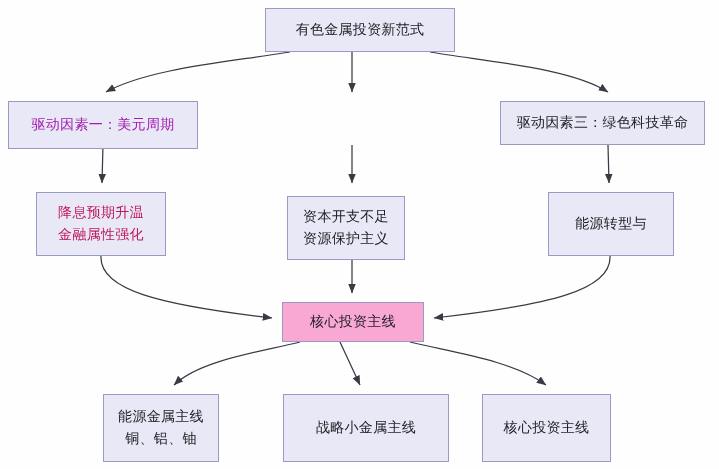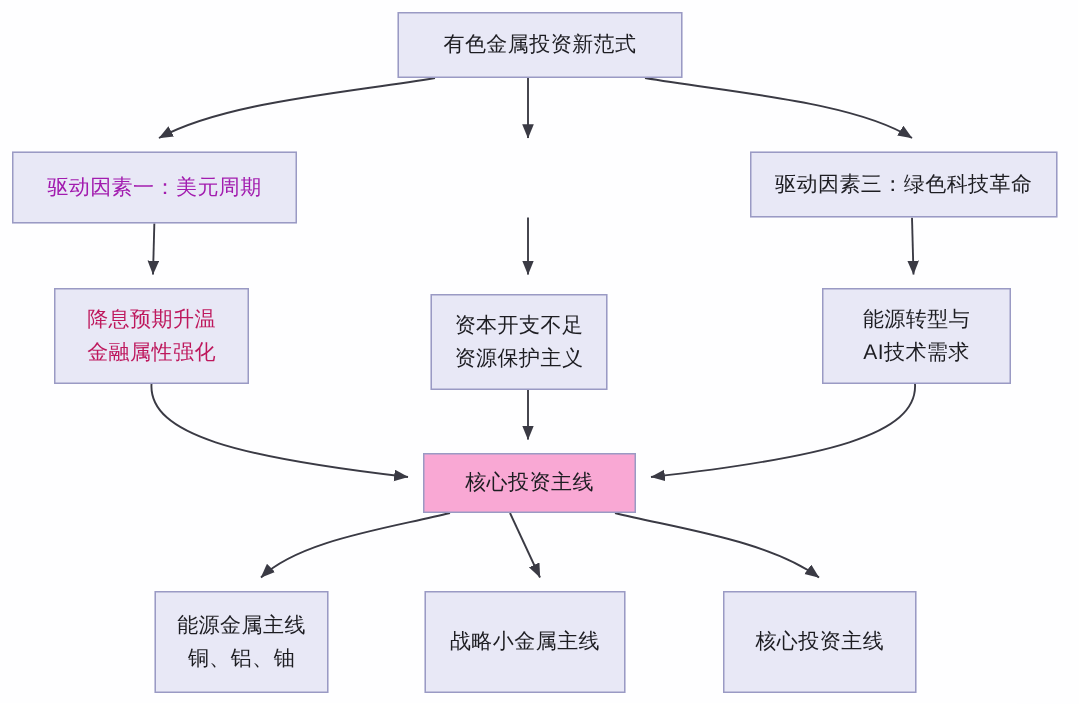--- a/index.html
+++ b/index.html
@@ -80,29 +80,28 @@
   <div class="node" style="left: 36px; top: 192px; width: 130px; height: 64px; background: rgb(232, 232, 246); border-color: rgb(154, 154, 196); color: #be185d;">
       <span class="ln">降息预期升温</span>
       <span class="ln">金融属性强化</span>
     </div>
   <div class="node" style="left: 287px; top: 196px; width: 118px; height: 64px; background: rgb(232, 232, 246); border-color: rgb(154, 154, 196); color: rgb(29, 29, 34);">
       <span class="ln">资本开支不足</span>
       <span class="ln">资源保护主义</span>
     </div>
   <div class="node" style="left: 548px; top: 192px; width: 126px; height: 64px; background: rgb(232, 232, 246); border-color: rgb(154, 154, 196); color: rgb(29, 29, 34);">
       <span class="ln">能源转型与</span>
-      <span class="ln">AI技术需求</span>
     </div>
   <div class="node" style="left: 282px; top: 302px; width: 142px; height: 40px; background: #f9a8d4; border-color: rgb(154, 154, 196); color: rgb(29, 29, 34);">
       <span class="ln">核心投资主线</span>
     </div>
   <div class="node" style="left: 103px; top: 394px; width: 116px; height: 68px; background: rgb(232, 232, 246); border-color: rgb(154, 154, 196); color: rgb(29, 29, 34); text-align: center;">
       <span class="ln">能源金属主线</span>
       <span class="ln">铜、铝、铀</span>
     </div>
-  <div class="node" style="left: 283px; top: 394px; width: 134px; height: 68px; background: rgb(232, 232, 246); border-color: rgb(154, 154, 196); color: rgb(29, 29, 34); align-items: center;">
+  <div class="node" style="left: 283px; top: 394px; width: 166px; height: 68px; background: rgb(232, 232, 246); border-color: rgb(154, 154, 196); color: rgb(29, 29, 34); align-items: center;">
       <span class="ln">战略小金属主线</span>
     </div>
   <div class="node" style="left: 482px; top: 394px; width: 129px; height: 68px; background: rgb(232, 232, 246); border-color: rgb(154, 154, 196); color: rgb(29, 29, 34);">
       <span class="ln">核心投资主线</span>
     </div>
 
 </div>
 
 </body></html>

